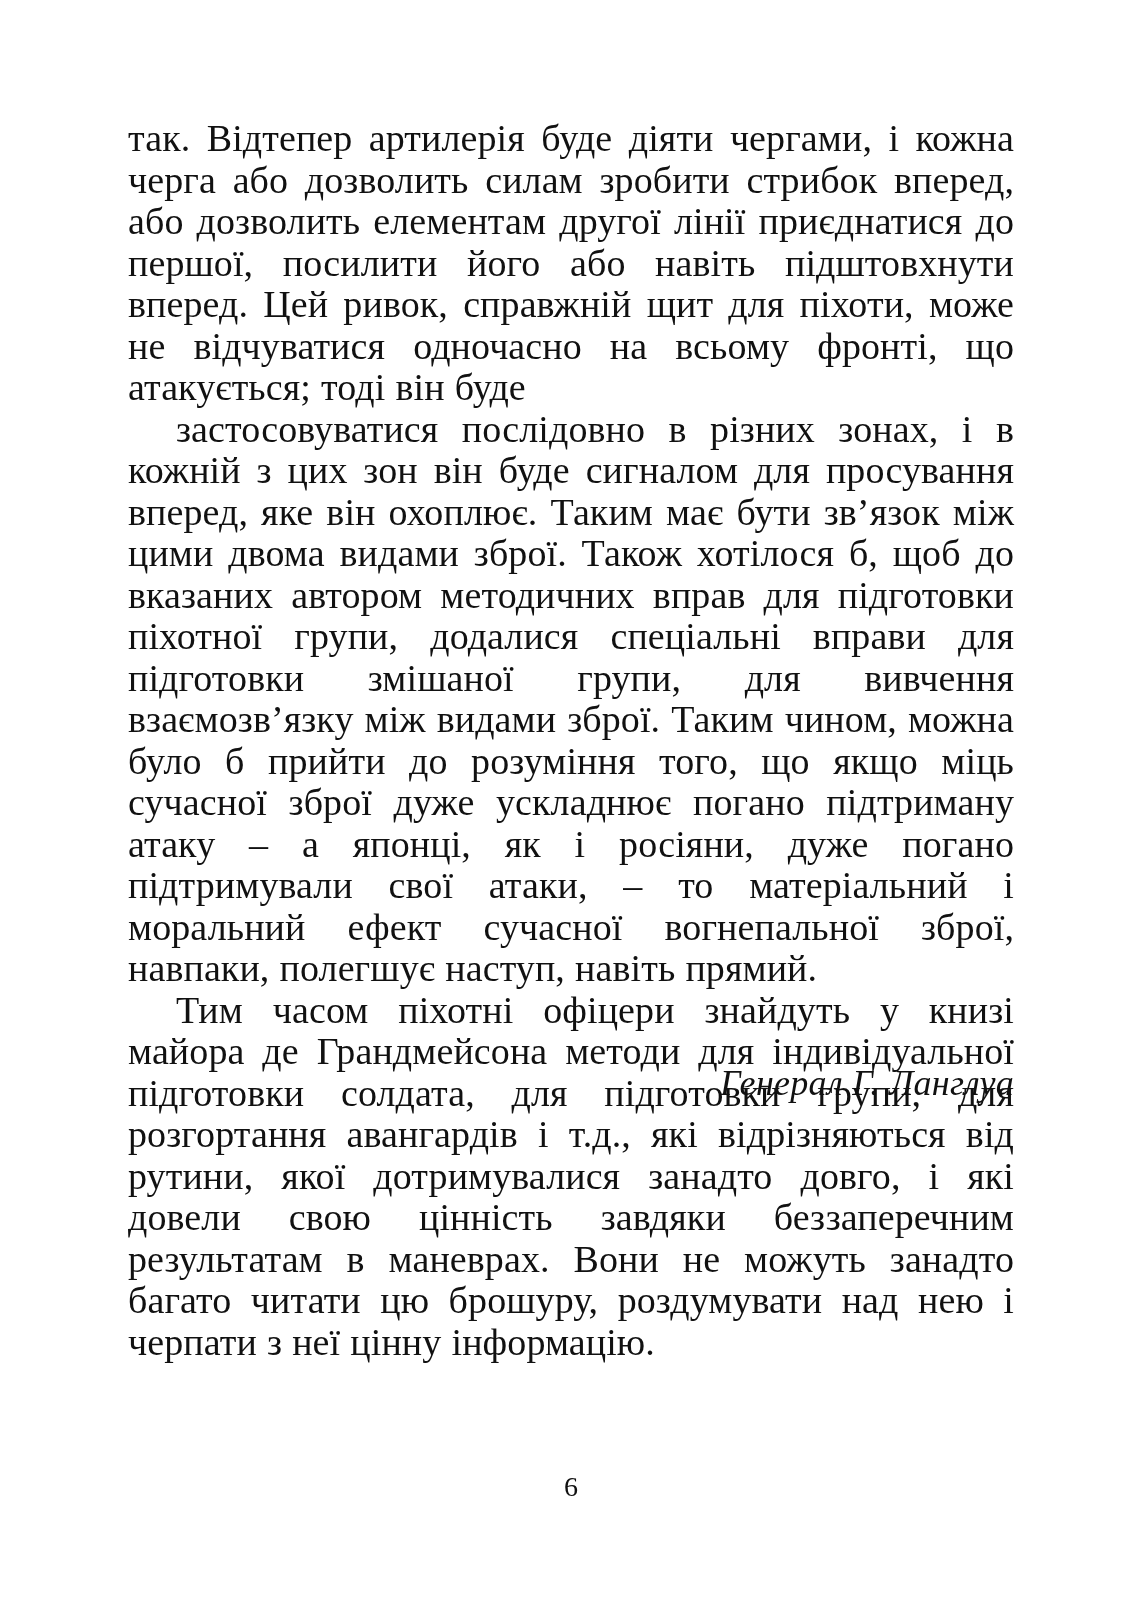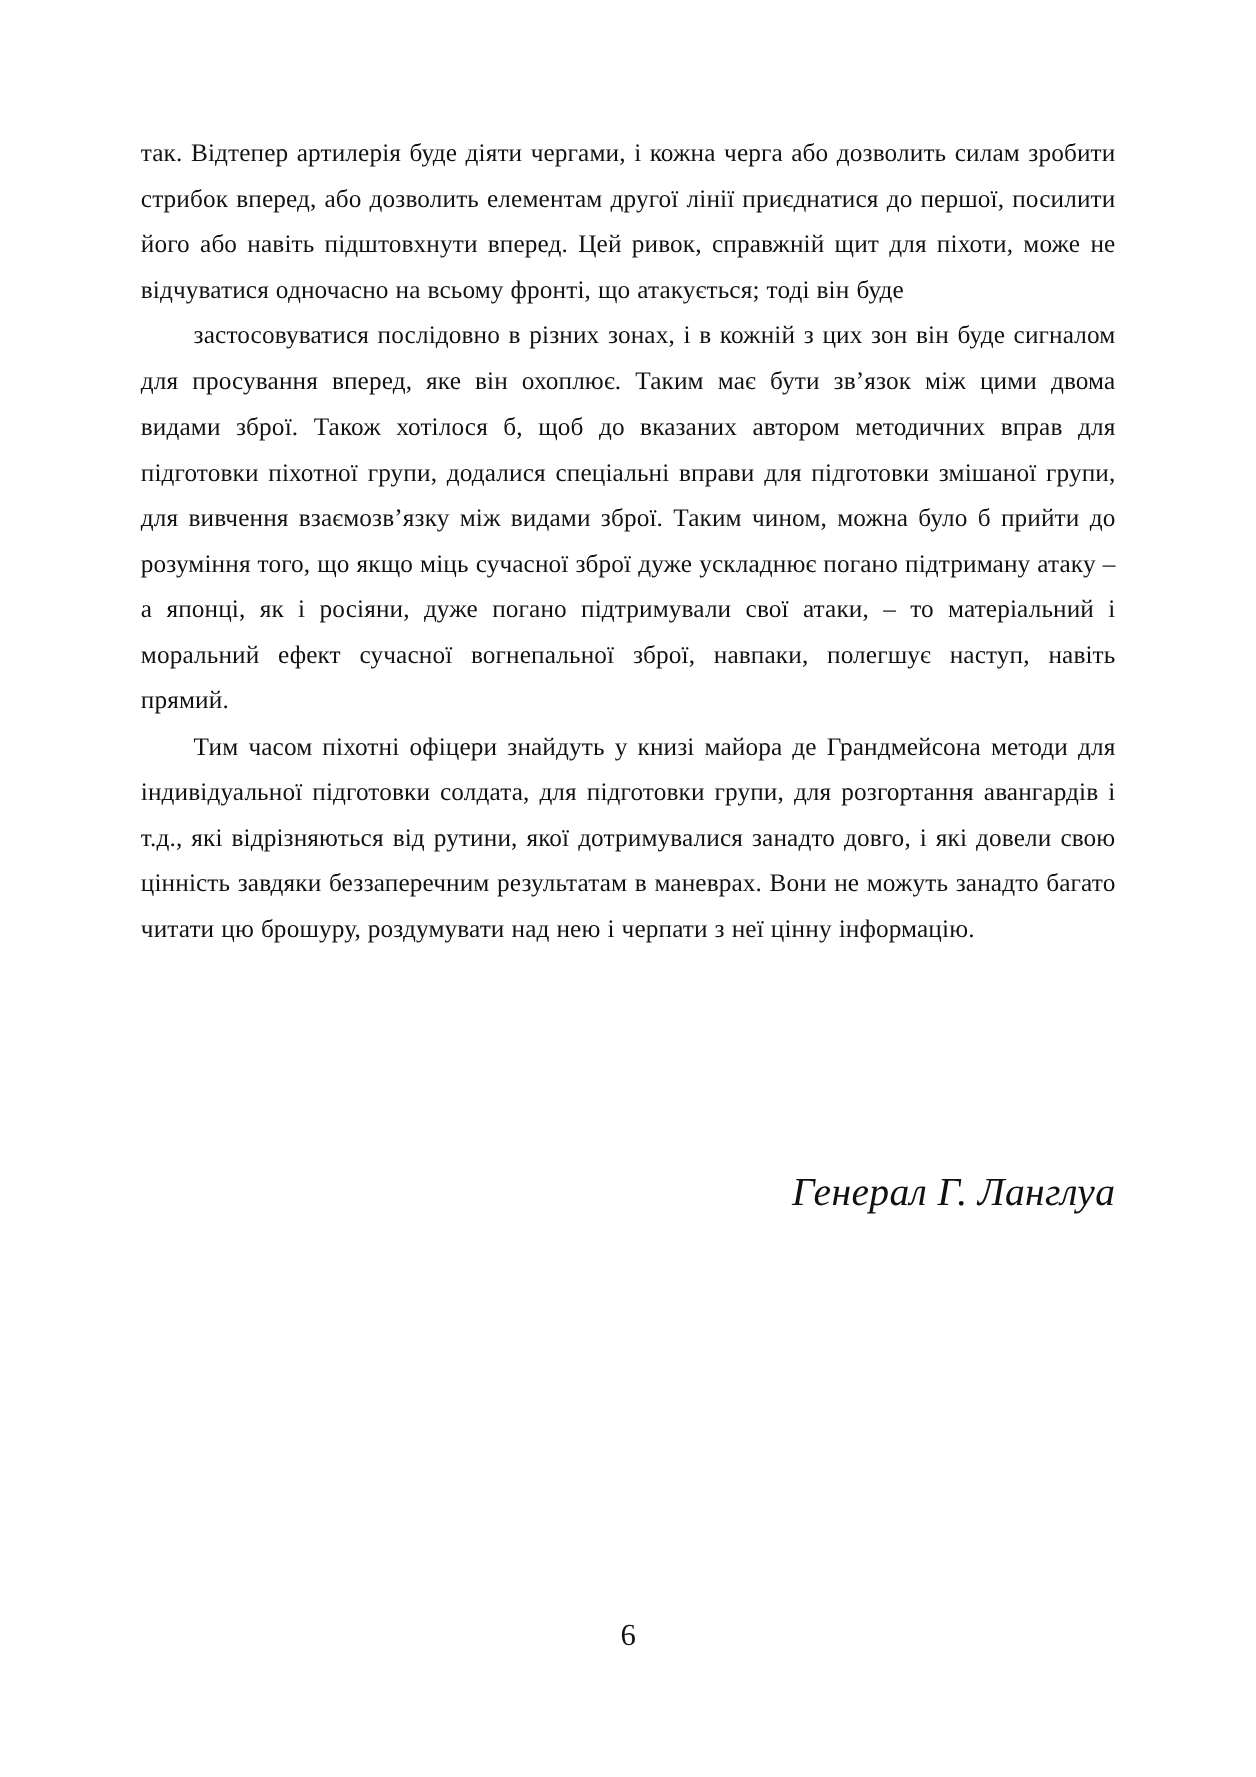--- a/index.html
+++ b/index.html
@@ -22,21 +22,21 @@
 
   .text-column {
     position: absolute;
     left: 128px;
     top: 118px;
     width: 886px;
   }
 
   .para {
     margin: 0;
-    font-size: 23px;
+    font-size: 38px;
     line-height: 41.5px;
     text-align: justify;
     text-justify: inter-word;
     letter-spacing: 0.1px;
     word-spacing: 0.5px;
     hyphens: none;
   }
 
   .para.first-line-flush {
     text-indent: 0;

